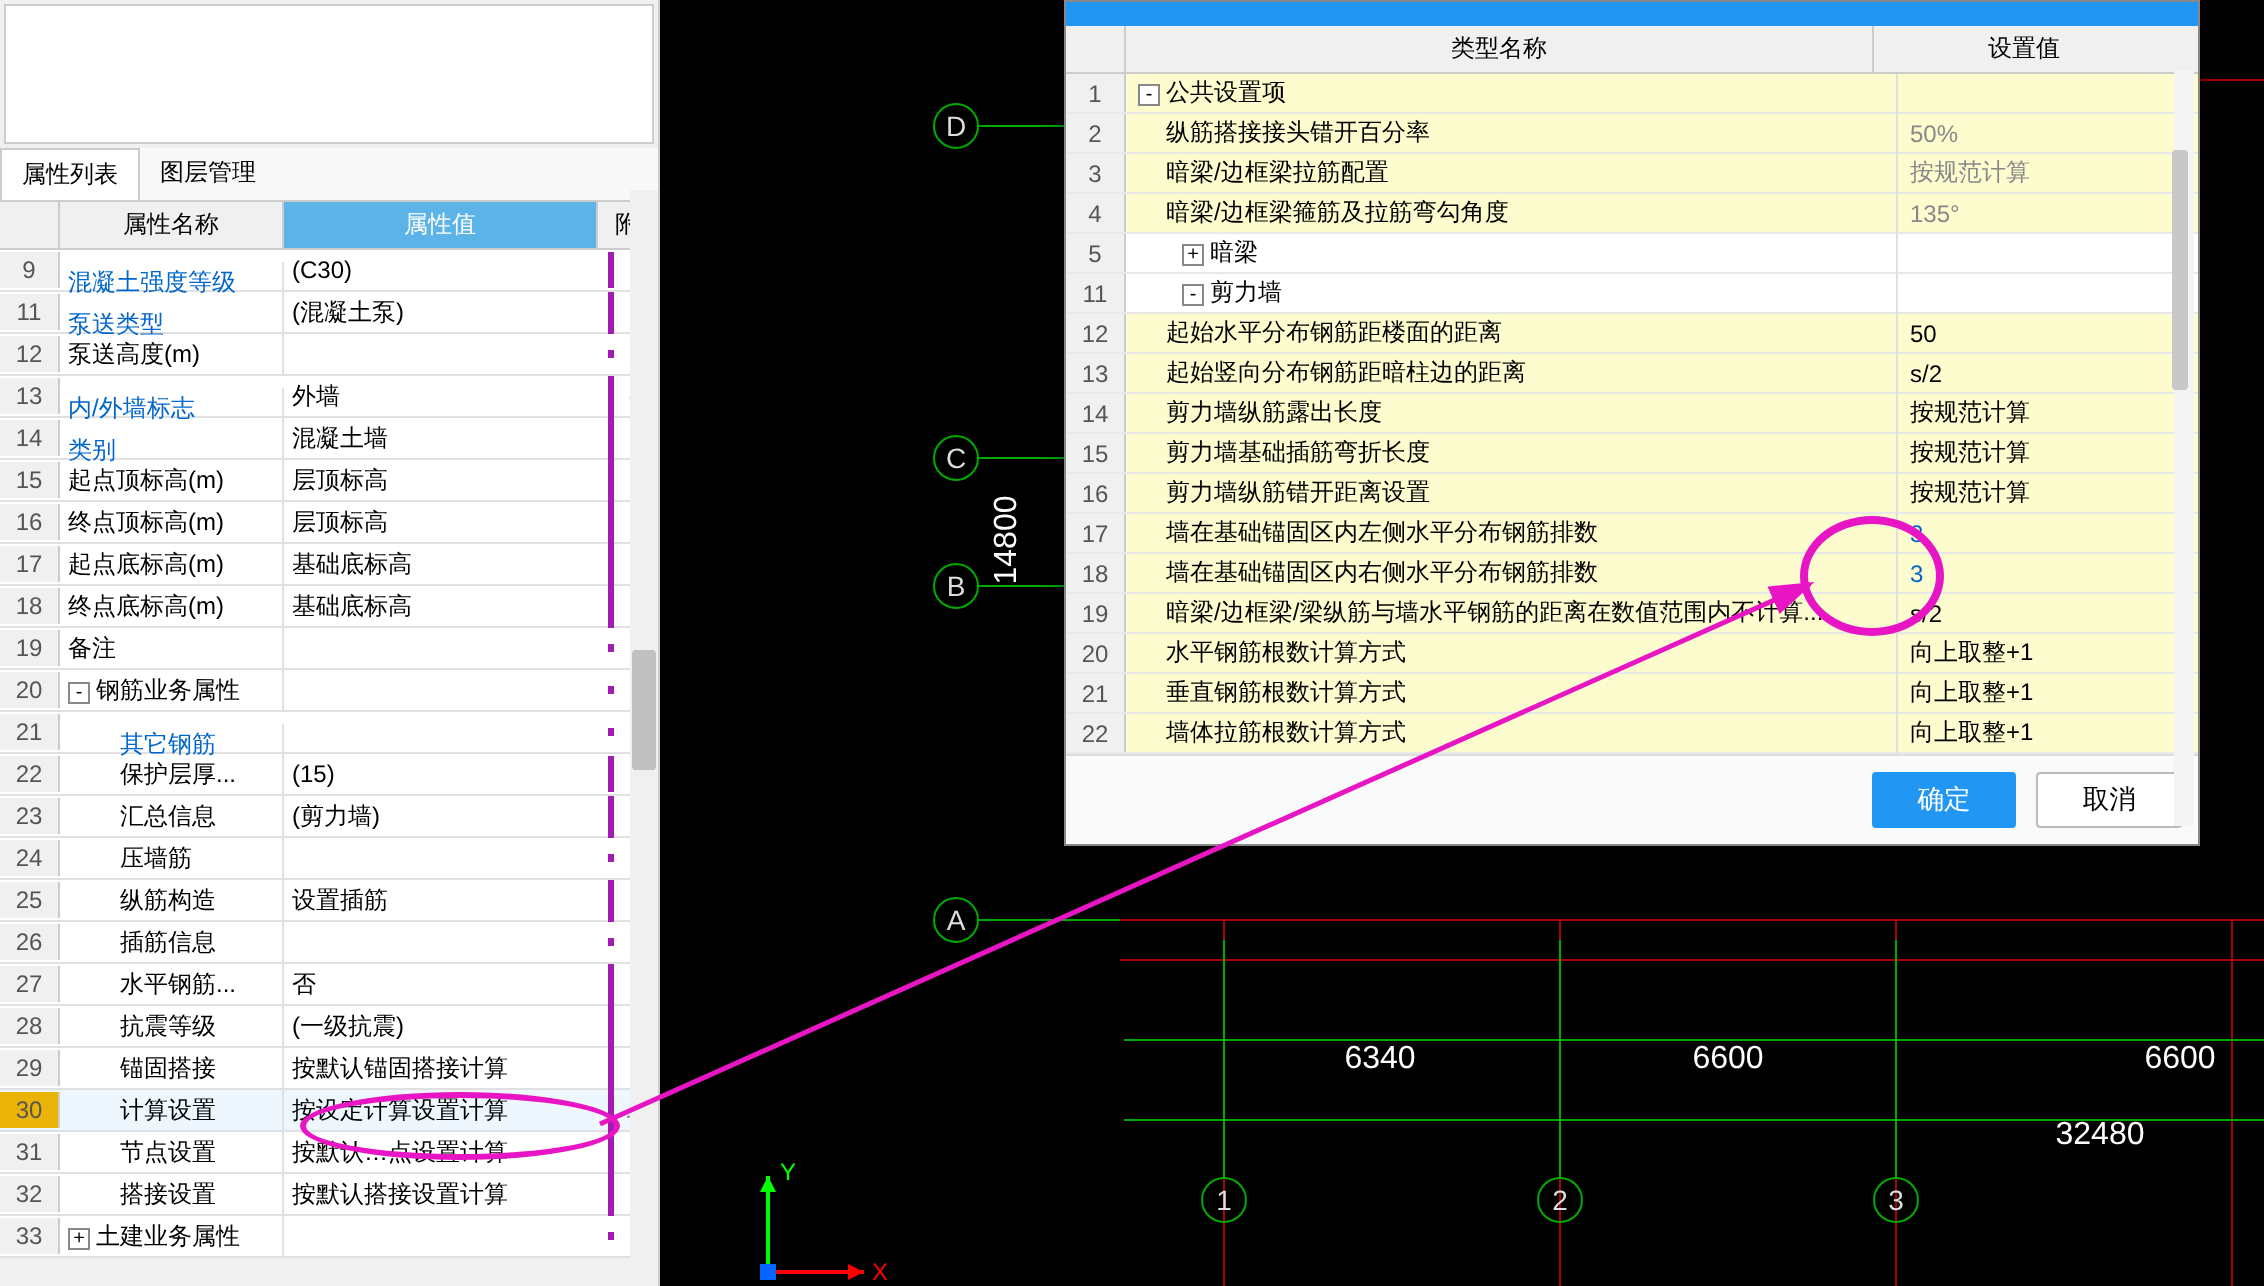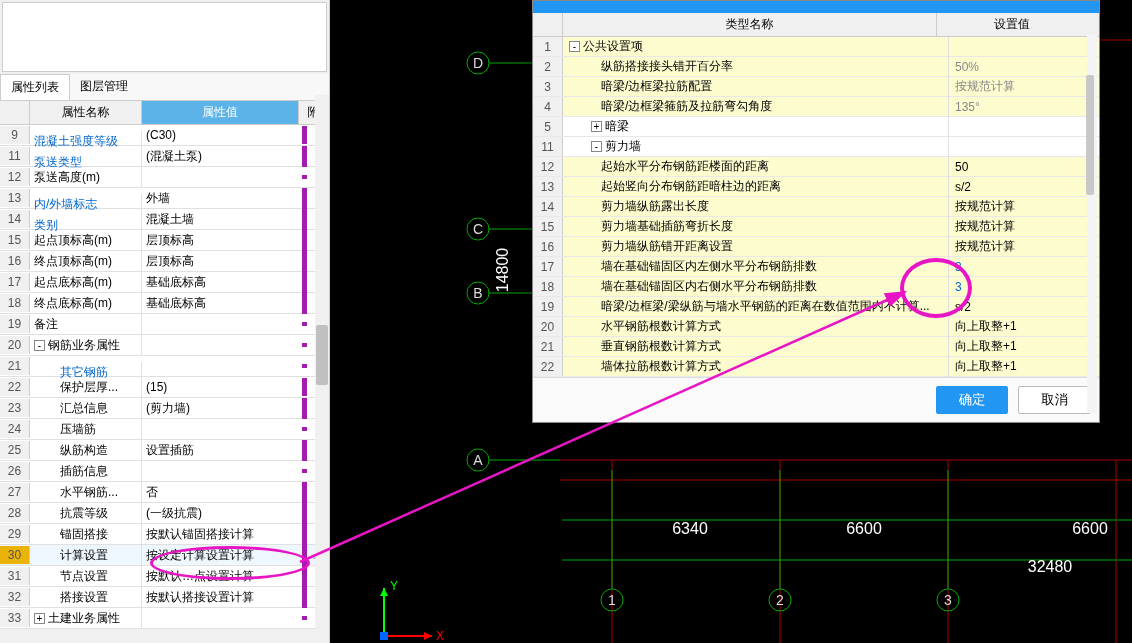--- a/index.html
+++ b/index.html
@@ -12,21 +12,21 @@
 .prop-header { display: flex; background: #f0f0f0; border-bottom: 1px solid #ccc; }
 .prop-header div { padding: 3px 4px; border-right: 1px solid #ccc; }
 .ph-num { width: 30px; }
 .ph-name { width: 112px; text-align: center; }
 .ph-val { flex: 1; text-align: center; background: #5bb3e8; color: #fff; }
 .ph-ext { width: 30px; text-align: center; }
 .prop-body { overflow-y: auto; height: 530px; position: relative; }
 .prop-row { display: flex; background: #fff; border-bottom: 1px solid #e0e0e0; height: 21px; align-items: center; }
 .prop-row .rn { width: 30px; text-align: center; color: #555; background: #f0f0f0; border-right: 1px solid #ccc; padding: 2px 0; }
 .prop-row .pn { width: 112px; padding: 2px 4px; border-right: 1px solid #e0e0e0; white-space: nowrap; overflow: hidden; }
-.prop-row .pv { flex: 1; padding: 2px 4px; border-right: 5px solid #a21caf; white-space: nowrap; overflow: hidden; }
+.prop-row .pv { flex: 1; padding: 2px 4px; border-right: 3px solid #a21caf; white-space: nowrap; overflow: hidden; }
 .prop-row .pe { width: 22px; text-align: center; color: #888; }
 .prop-row .pn.link { color: #0066cc; margin-top: 12px; }
 .prop-row .pn.indent2 { padding-left: 30px; }
 .prop-row.sel .rn { background: #eab308; }
 .prop-row.sel { background: #eef7fd; }
 .exp-box { display:inline-block; width:11px; height:11px; border:1px solid #888; text-align:center; line-height:9px; margin-right:3px; font-size:10px; background:#fff; }
 .scroll-track { position:absolute; right:0; top:95px; width:14px; height:535px; background:#f0f0f0; }
 .scroll-thumb { position:absolute; right:1px; top:230px; width:12px; height:60px; background:#c0c0c0; border-radius:2px; }
 
 .canvas { position: absolute; left: 330px; top: 0; right: 0; bottom: 0; background: #000; }
@@ -42,21 +42,21 @@
 .dlg-header .hs { width: 12px; }
 .dlg-body { max-height: 385px; overflow:hidden; }
 .dlg-row { display: flex; border-bottom: 1px solid #e8e8e8; background:#fdfccf; height: 20px; align-items:center; }
 .dlg-row.white { background:#fff; }
 .dlg-row .dn { width: 30px; text-align:center; background:#f0f0f0; border-right:1px solid #ccc; color:#555; padding:2px 0; align-self:stretch; display:flex; align-items:center; justify-content:center;}
 .dlg-row .d1 { flex: 1; padding:2px 6px; border-right:1px solid #e0e0e0; white-space:nowrap; overflow:hidden;}
 .dlg-row .d2 { width: 150px; padding:2px 6px; white-space:nowrap; overflow:hidden; }
 .dlg-row .d2.gray { color:#888; }
 .dlg-row .d2.blue { color:#0066cc; }
 .dlg-row .d1.indent1 { padding-left: 28px; }
-.dlg-row .d1.indent2 { padding-left: 38px; }
+.dlg-row .d1.indent2 { padding-left: 20px; }
 .dlg-footer { display:flex; justify-content:flex-end; padding:8px; gap:10px; border-top:1px solid #ddd; background:#fafafa;}
 .btn { padding: 4px 22px; border:1px solid #bbb; background:#fff; cursor:pointer; border-radius:2px;}
 .btn.primary { background:#2196f3; color:#fff; border-color:#2196f3;text-align:right; }
 .dlg-scroll { position:absolute; right:2px; top:34px; width:10px; height:378px; background:#f4f4f4;}
 .dlg-scroll-thumb { position:absolute; right:3px; top:40px; width:8px; height:120px; background:#c8c8c8; border-radius:2px;}
 
 .annot { position:absolute; pointer-events:none; }
 .ellipse1 { left:150px; top:546px; width:160px; height:34px; border:3px solid #e815c5; border-radius:50%; }
 .ellipse2 { left:900px; top:258px; width:72px; height:60px; border:4px solid #e815c5; border-radius:50%; }
 .arrow-line { position:absolute; left:0; top:0; width:1132px; height:643px; pointer-events:none; }

